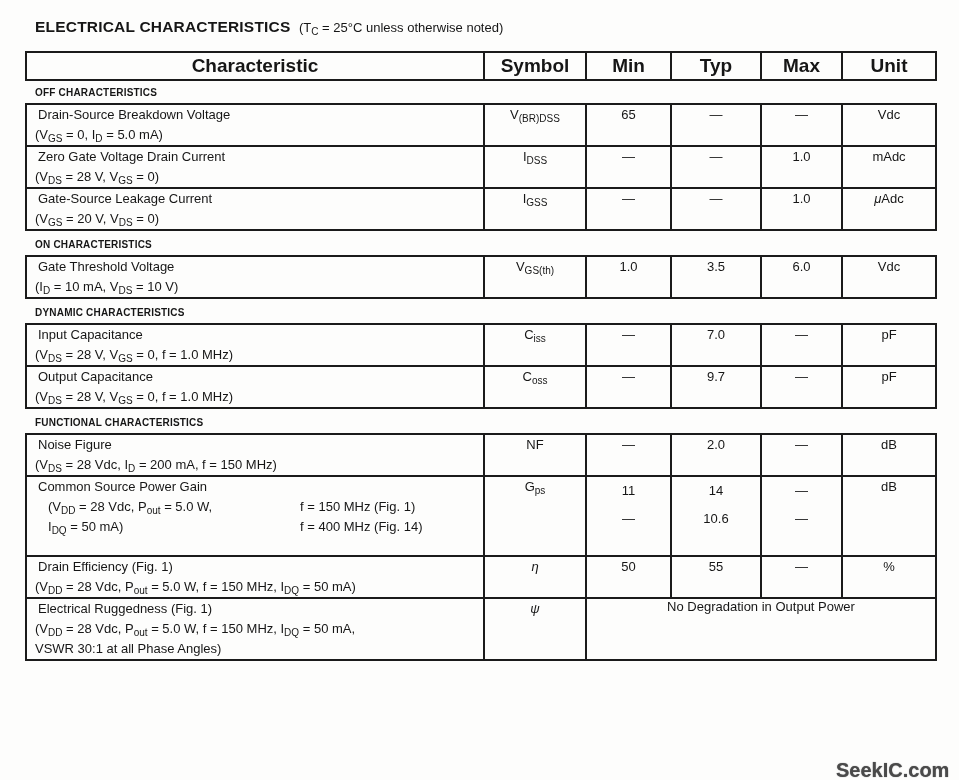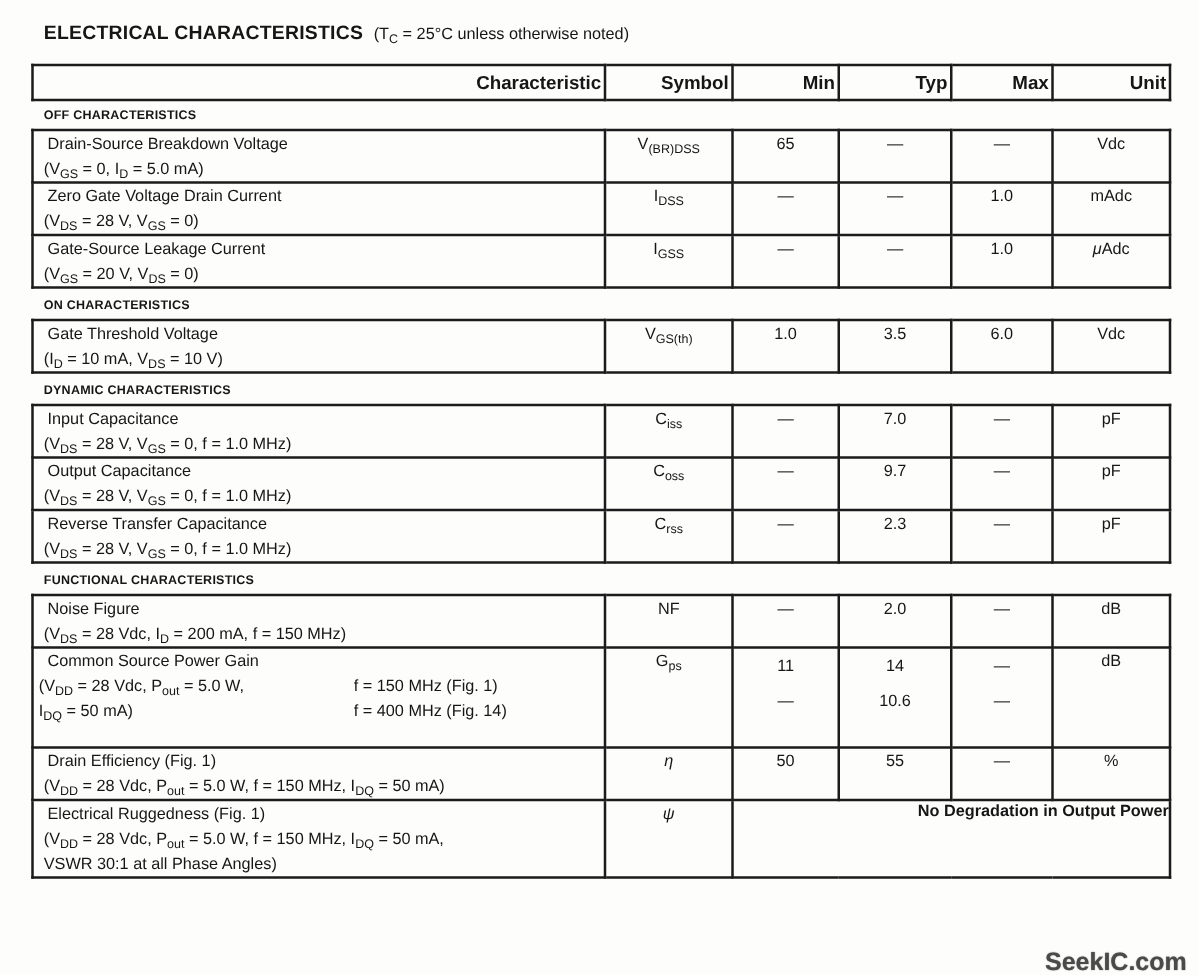--- a/index.html
+++ b/index.html
@@ -24,55 +24,54 @@
     font-size:13px;
   }
   table.tbl td, table.tbl th{
     border:2px solid #1b1b1b;
     padding:0;
     vertical-align:top;
   }
   table.head-tbl{margin-top:15px;}
   table.head-tbl th{
     height:26px;
-    font-size:15px;
+    font-size:19px;
     font-weight:bold;
-    text-align:right;
+    text-align:center;
     vertical-align:middle;
     padding:0 2px;
   }
   .section-label{
     margin:8px 0 5px 35px;
     font-size:10px;
     font-weight:bold;
     letter-spacing:.2px;
   }
   .section-label.first{margin-top:6px;}
   td.char{padding:2px 4px 2px 6px;line-height:20px;}
   .nm{padding-left:11px;}
   .cd{padding-left:8px;white-space:pre-line;}
-  .cond-split{display:flex;padding-left:4px;}
+  .cond-split{display:flex;padding-left:21px;}
   .cond-split .cl{width:252px;white-space:pre-line;}
   .cond-split .cr{white-space:pre-line;}
   td.sym, td.val{
     text-align:center;
     padding-top:4px;
     line-height:20px;
     white-space:pre-line;
     margin-left:40px;
   }
   tr.r2{height:42px;}
   tr.r3{height:80px;}
   tr.r3b{height:60px;}
   td.shift{padding-top:26px;line-height:28px;}
   td.merged{
-    text-align:right;
+    text-align:center;
     padding-top:5px;
     font-size:13px;
-    font-weight:bold;
   }
   .watermark{
     position:absolute;
     left:836px;
     top:741px;
     font-size:20px;
     font-weight:bold;
     color:#4a4a4a;
     letter-spacing:0px;
     text-shadow:0 0 1px #6a6a6a;
@@ -207,31 +206,20 @@
       <td class="char">
         <div class="nm">Output Capacitance</div>
         <div class="cd">(V<sub>DS</sub> = 28 V, V<sub>GS</sub> = 0, f = 1.0 MHz)</div>
       </td>
       <td class="sym">C<sub>oss</sub></td>
       <td class="val">—</td>
       <td class="val">9.7</td>
       <td class="val">—</td>
       <td class="val">pF</td>
     </tr>
-    <tr class="r2">
-      <td class="char">
-        <div class="nm">Reverse Transfer Capacitance</div>
-        <div class="cd">(V<sub>DS</sub> = 28 V, V<sub>GS</sub> = 0, f = 1.0 MHz)</div>
-      </td>
-      <td class="sym">C<sub>rss</sub></td>
-      <td class="val">—</td>
-      <td class="val">2.3</td>
-      <td class="val">—</td>
-      <td class="val">pF</td>
-    </tr>
   </tbody>
     </table>
 
   <div class="section-label">FUNCTIONAL CHARACTERISTICS</div>
   <table class="tbl">
     <colgroup>
         <col style="width:458px">
         <col style="width:102px">
         <col style="width:85px">
         <col style="width:90px">

